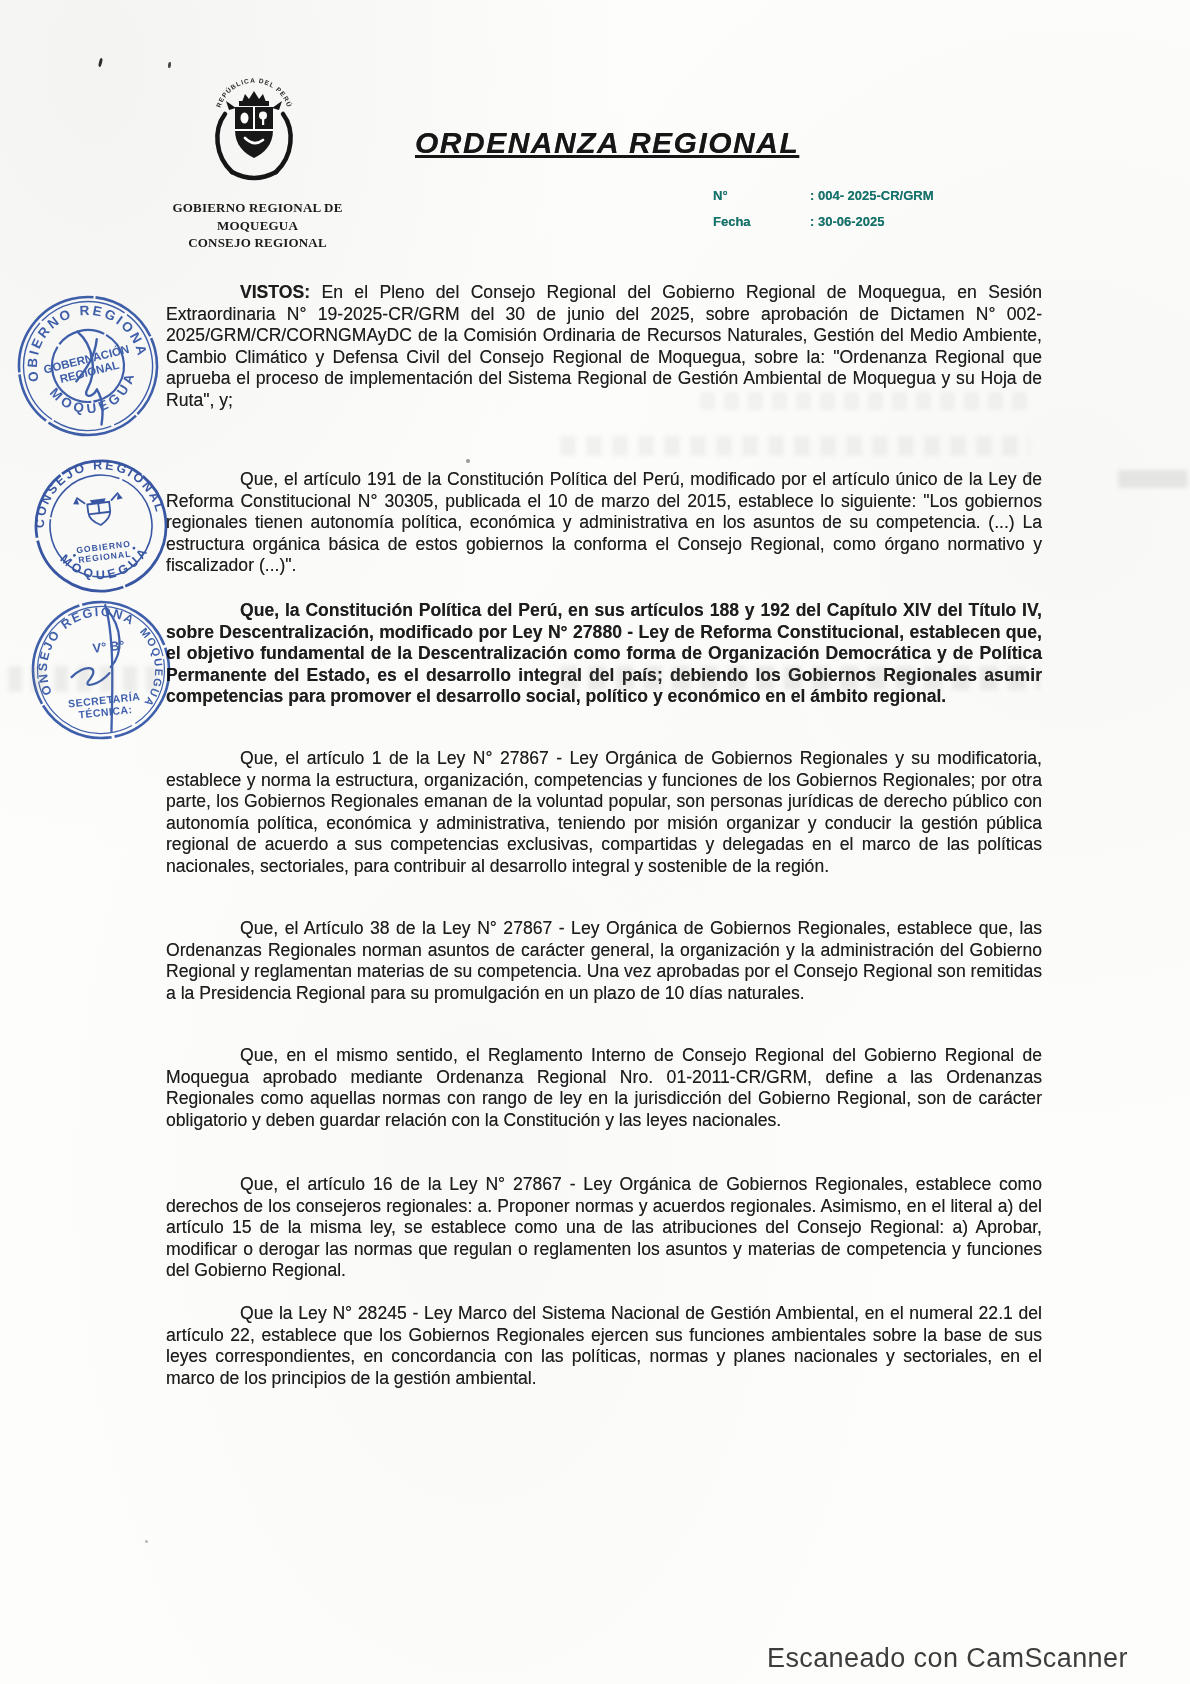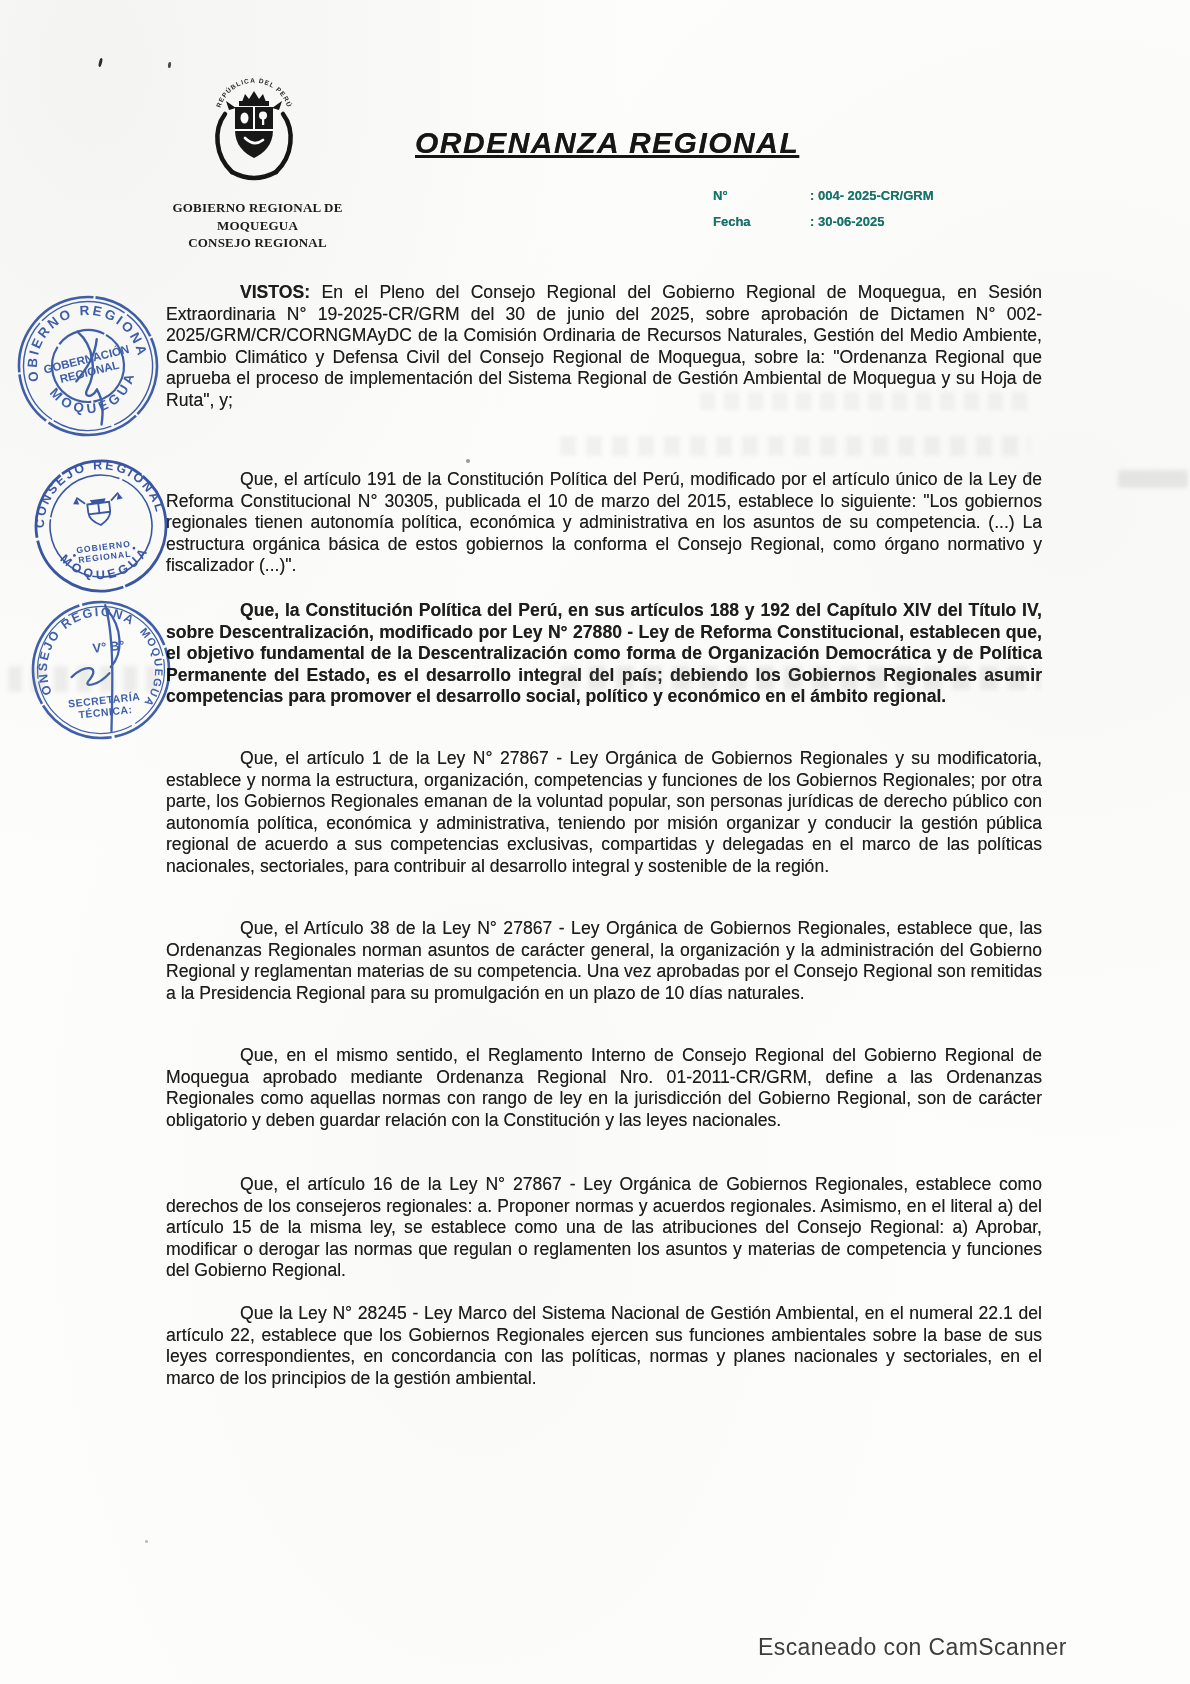--- a/index.html
+++ b/index.html
@@ -59,22 +59,22 @@
   .g5{top:470px;left:1118px;width:70px;height:18px;opacity:.3;
       background:rgba(120,125,115,.5);}
   .speck{position:absolute;background:#2b2b2b;border-radius:45%;}
   .sp1{left:99px;top:58px;width:3px;height:9px;transform:rotate(14deg);}
   .sp2{left:168px;top:62px;width:2.5px;height:6px;transform:rotate(8deg);opacity:.85;}
   .sp3{left:466px;top:459px;width:4px;height:4px;opacity:.45;}
   .sp4{left:1027px;top:472px;width:5px;height:3px;opacity:.3;}
   .sp5{left:145px;top:1540px;width:3px;height:3px;opacity:.3;}
   
   .camscanner{
-    position:absolute;left:752px;top:1628px;margin:6px;white-space:nowrap;
-    font-size:23px;letter-spacing:.4px;color:#3d3d3d;font-weight:400;
+    position:absolute;left:752px;top:1628px;margin:15px;white-space:nowrap;
+    font-size:27px;letter-spacing:.4px;color:#3d3d3d;font-weight:400;
   }
 </style>
 </head>
 <body>
 
 <div class="page">
 
   <div class="texture"></div>
 
   <svg class="logo" viewBox="0 0 100 115" xmlns="http://www.w3.org/2000/svg">

